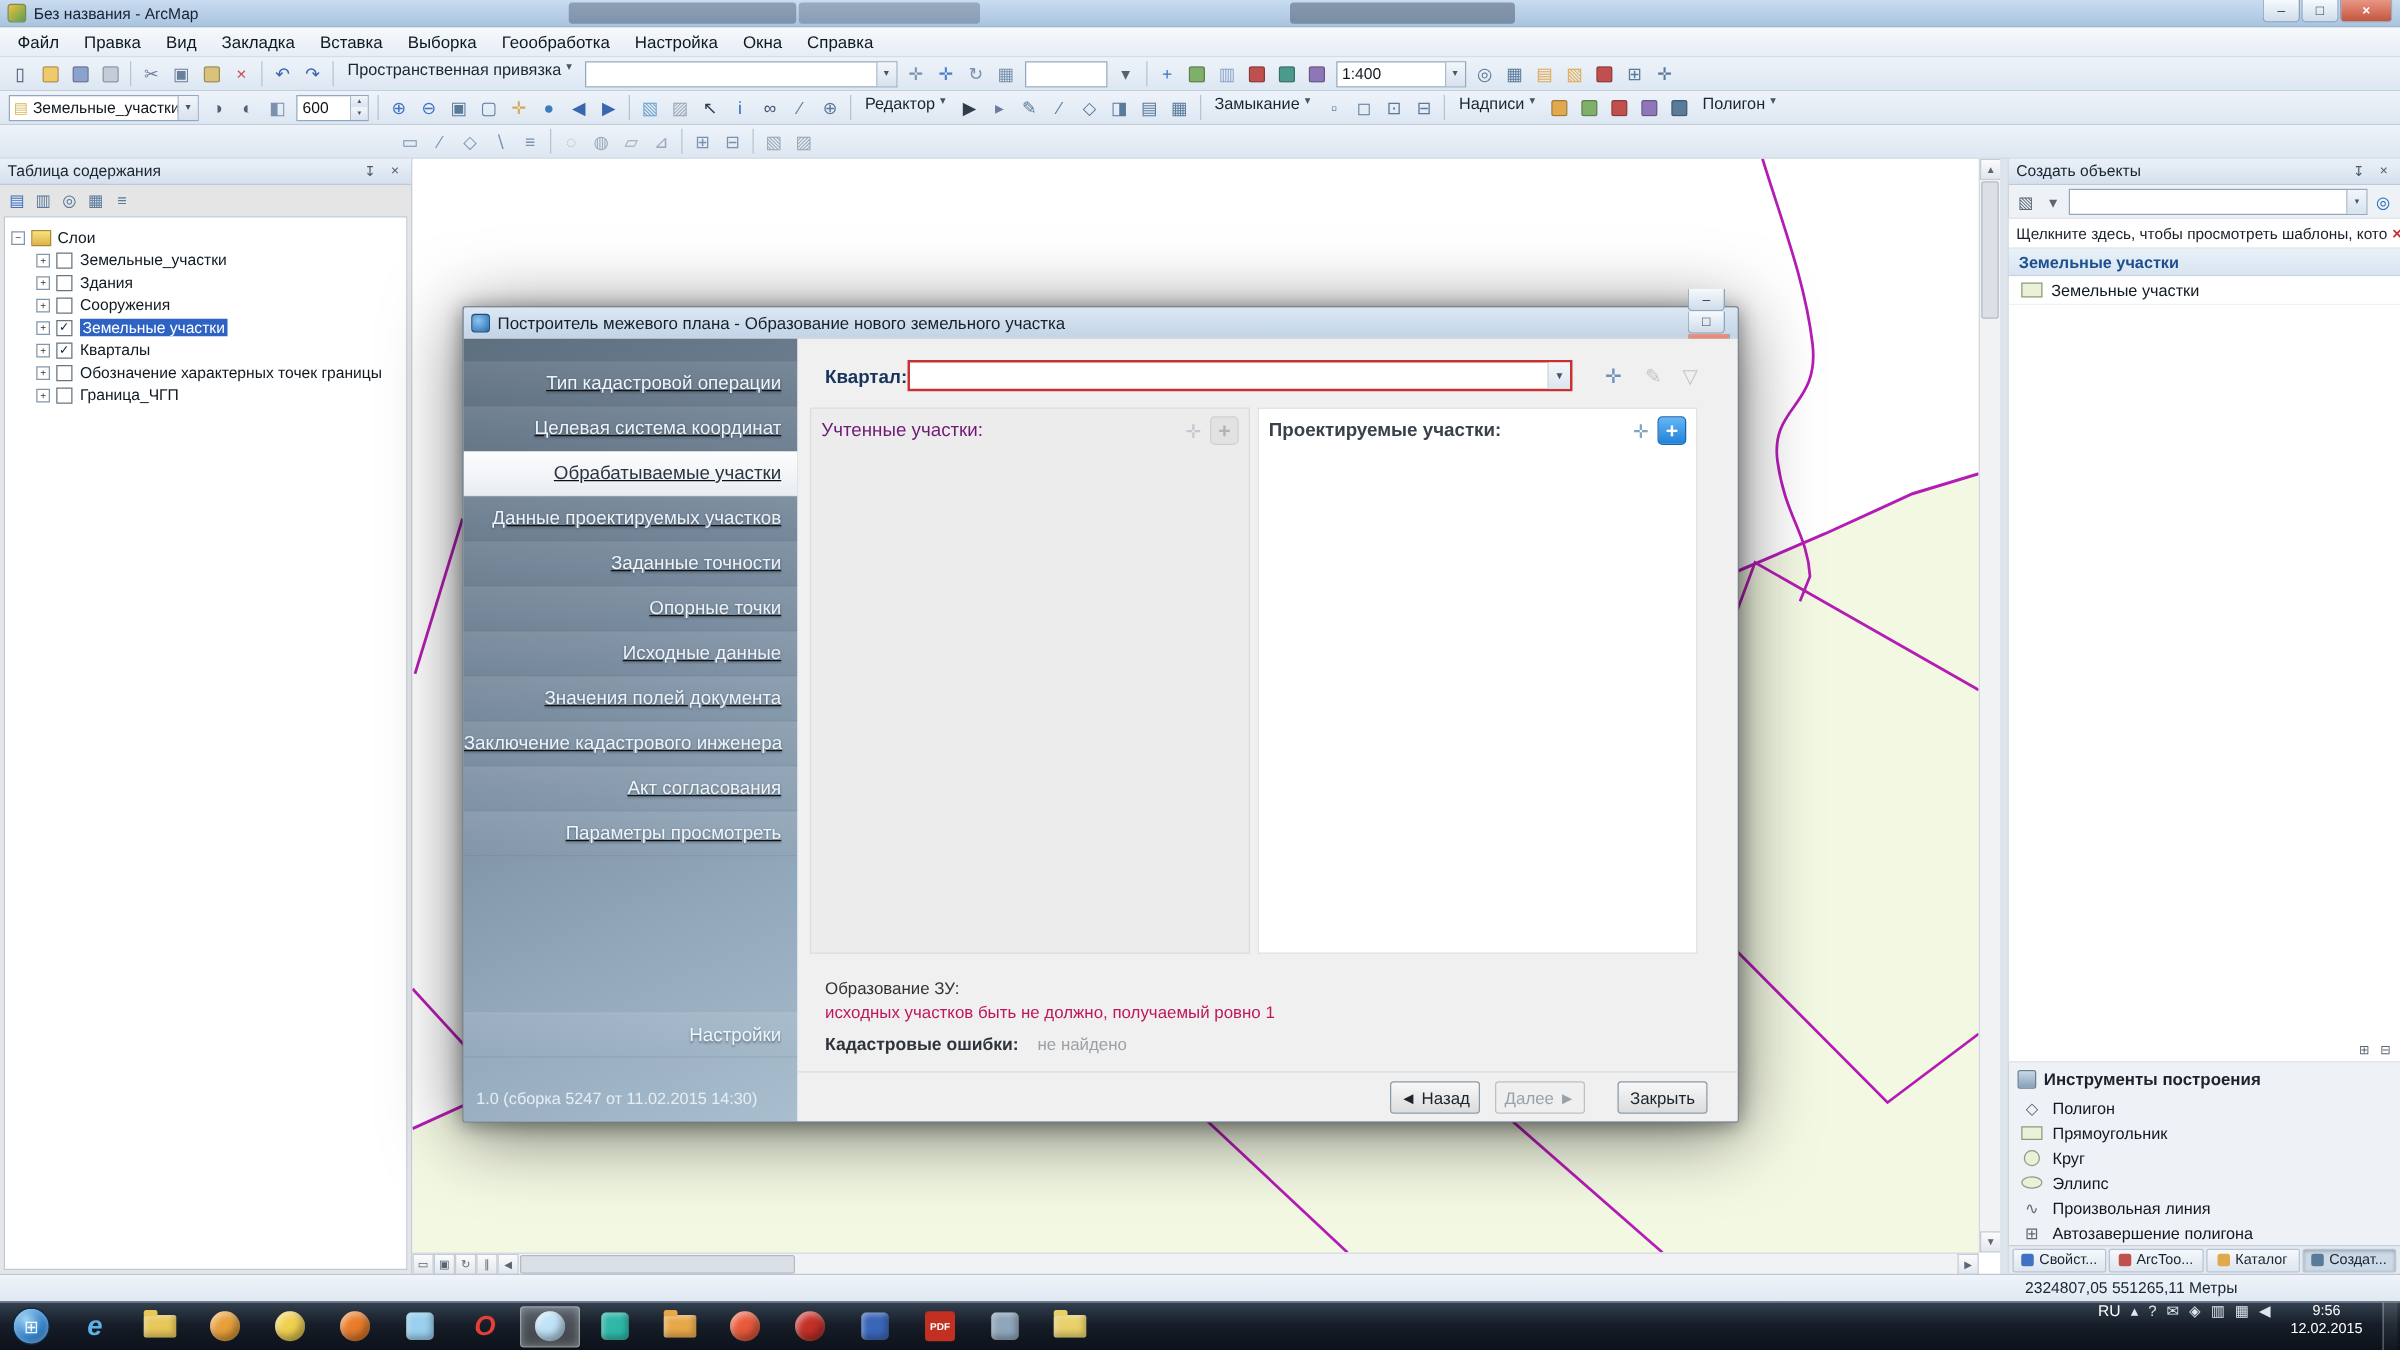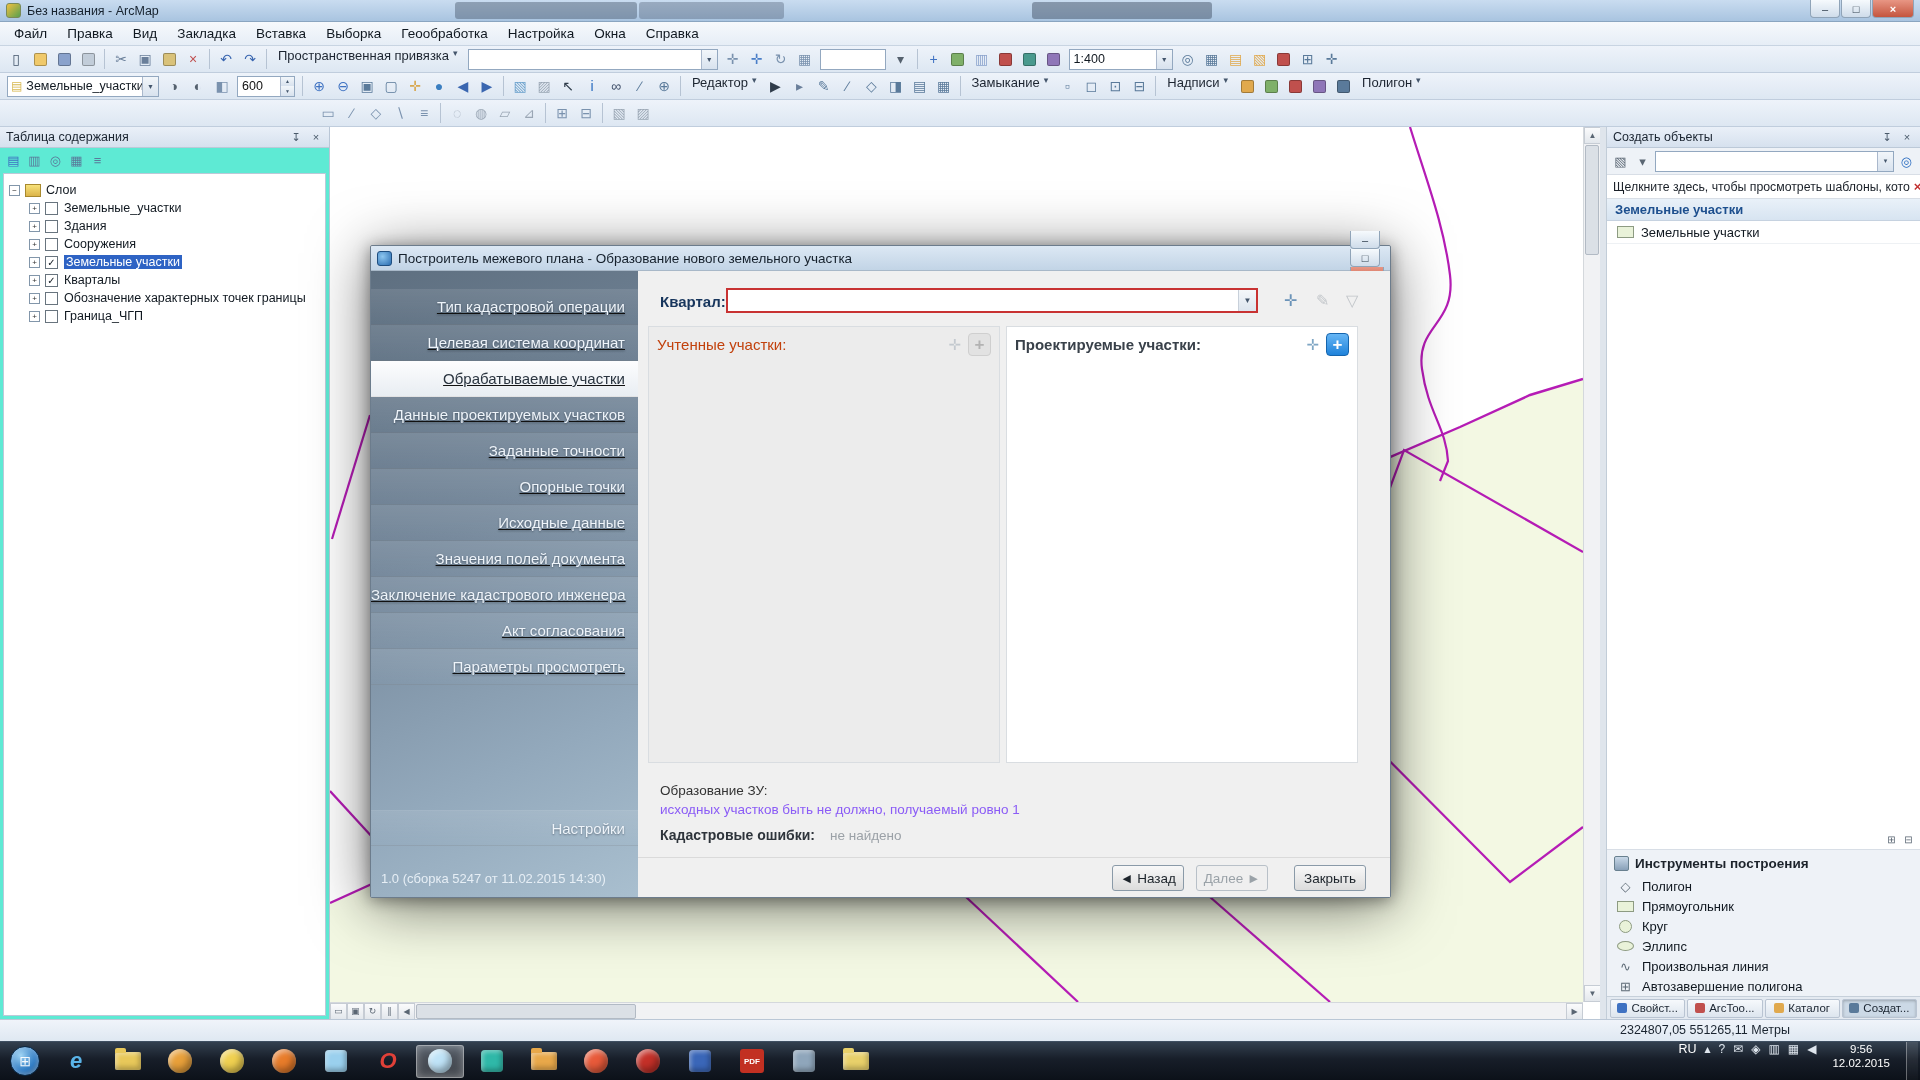--- a/index.html
+++ b/index.html
@@ -42,21 +42,21 @@
   .tb-menubtn { display:inline-flex; align-items:flex-start; height:22px; padding:0 7px; font-size:13px; color:#1c2430; flex:none; }
   .tb-menu-arrow { font-size:9px; margin-left:4px; color:#44566c; }
   .tb-input { display:inline-flex; height:21px; background:#fff; border:1px solid #93a8c0; margin:0 3px;
     align-items:center; font-size:12.5px; flex:none; }
   .tb-input-val { flex:1; padding-left:4px; }
   .tb-spin { display:flex; flex-direction:column; width:14px; border-left:1px solid #aab8cc; align-self:stretch; }
   .tb-spin span { flex:1; font-size:5px; display:flex; align-items:center; justify-content:center;
     background:linear-gradient(#f2f6fa,#d8e2ee); color:#44566c; }
 
   
-  .toc-panel { position:absolute; left:0; top:127px; width:330px; height:892px; background:#5eead4;
+  .toc-panel { position:absolute; left:0; top:127px; width:330px; height:892px; background:#e5e5e5;
     border-right:1px solid #b9c6d6; display:flex; flex-direction:column; }
   .panel-header { height:21px; display:flex; align-items:center; padding:0 6px; gap:6px;
     background:linear-gradient(#eaf0f8,#d6e1ee); border-bottom:1px solid #bcc9d8; font-size:12.5px; color:#1a2430; }
   .panel-title { flex:1; white-space:nowrap; overflow:hidden; }
   .panel-hbtn { font-size:11px; color:#4a5a6a; width:14px; text-align:center; }
   .toc-toolbar { height:24px; display:flex; align-items:center; padding:0 4px; gap:2px; }
   .mini-icon { width:19px; height:19px; display:inline-flex; align-items:center; justify-content:center; font-size:13px; color:#5a6673; }
   .toc-tree { flex:1; margin:1px 3px 3px; background:#fff; border:1px solid #bcc9d8; padding:7px 0 0 5px; overflow:hidden; }
   .tree-row { display:flex; align-items:center; height:18px; }
   .tree-row.child { padding-left:20px; }
@@ -149,30 +149,30 @@
     font-size:8px; color:#44566c; background:linear-gradient(#f4f7fa,#dde5ee); border-left:1px solid #c8d0da; }
   .kv-ic { position:absolute; top:20px; font-size:16px; }
   .kv-ic.c1 { left:646px; color:#6b93b8; }
   .kv-ic.c2 { left:678px; } .kv-ic.c3 { left:708px; }
   .kv-ic.disabled { color:#c2c6ca; }
   .dlg-panel { position:absolute; top:55px; height:437px; border:1px solid #d9dde1; }
   .dlg-panel.left { left:10px; width:352px; background:#ececec; }
   .dlg-panel.right { left:368px; width:352px; background:#fff; }
   .dlg-panel-h { display:flex; align-items:center; padding:6px 8px; gap:7px; }
   .dlg-panel-title { flex:1; font-size:15px; white-space:nowrap; overflow:hidden; }
-  .dlg-panel.left .dlg-panel-title { color:#c2410c; }
+  .dlg-panel.left .dlg-panel-title { color:#701a75; }
   .dlg-panel.right .dlg-panel-title { color:#39414a; font-weight:bold; }
   .ph-cross { font-size:15px; color:#7fa6c4; }
   .ph-cross.dis { color:#c3c9cf; }
   .ph-add { width:23px; height:23px; border-radius:4px; display:flex; align-items:center; justify-content:center;
     font-size:17px; font-weight:bold; flex:none; }
   .dlg-panel.left .ph-add { background:#e2e2e2; border:1px solid #cfcfcf; color:#b2b2b2; }
   .dlg-panel.right .ph-add { background:linear-gradient(#66b6f5,#1f82da); border:1px solid #1565ae; color:#fff; }
   .st1 { position:absolute; left:22px; top:512px; font-size:13.5px; color:#333; }
-  .st2 { position:absolute; left:22px; top:531px; font-size:13.5px; color:#8b5cf6; }
+  .st2 { position:absolute; left:22px; top:531px; font-size:13.5px; color:#be185d; }
   .err-l { position:absolute; left:22px; top:556px; font-size:14px; font-weight:bold; color:#2e343b; }
   .err-v { position:absolute; left:192px; top:557px; font-size:13.5px; color:#9ba1a7; }
   .dlg-footer { position:absolute; left:0; right:0; bottom:0; height:40px; border-top:1px solid #dadada; }
   .btn { position:absolute; top:7px; height:26px; display:inline-flex; align-items:center; justify-content:center;
     font-size:13.5px; background:linear-gradient(#f8f8f8,#dcdcdc); border:1px solid #8a9aa8; border-radius:3px; color:#1d242b; }
   .btn.back { left:474px; width:72px; } .btn.next { left:558px; width:72px; } .btn.closeb { left:656px; width:72px; }
   .btn.disabled { color:#9aa2a8; border-color:#b8c0c8; background:#efefef; }
 
   
   .statusbar { position:absolute; left:0; top:1019px; width:1920px; height:22px;

